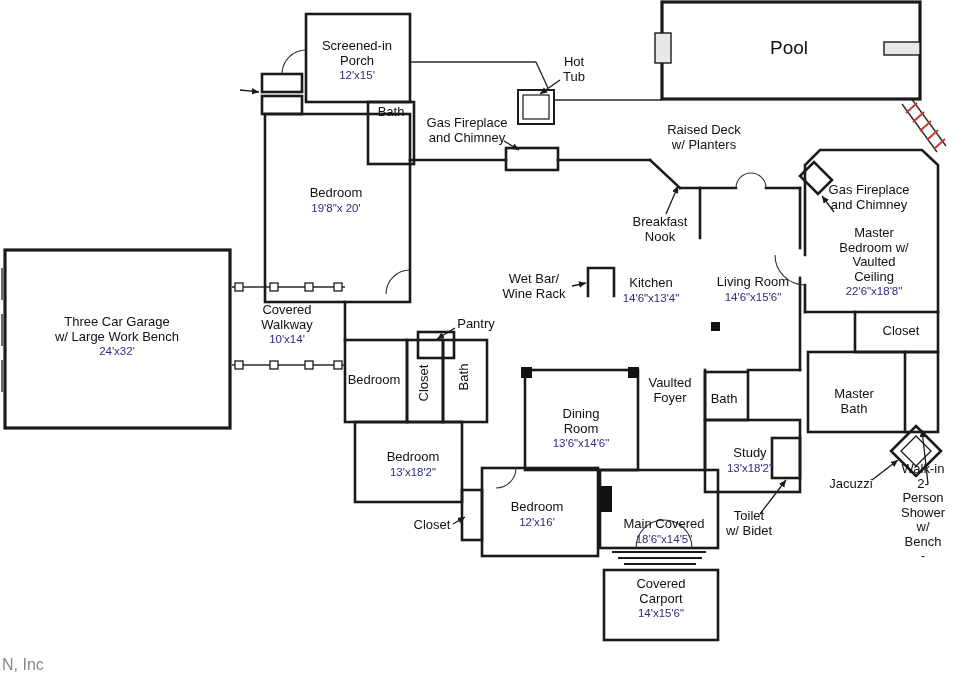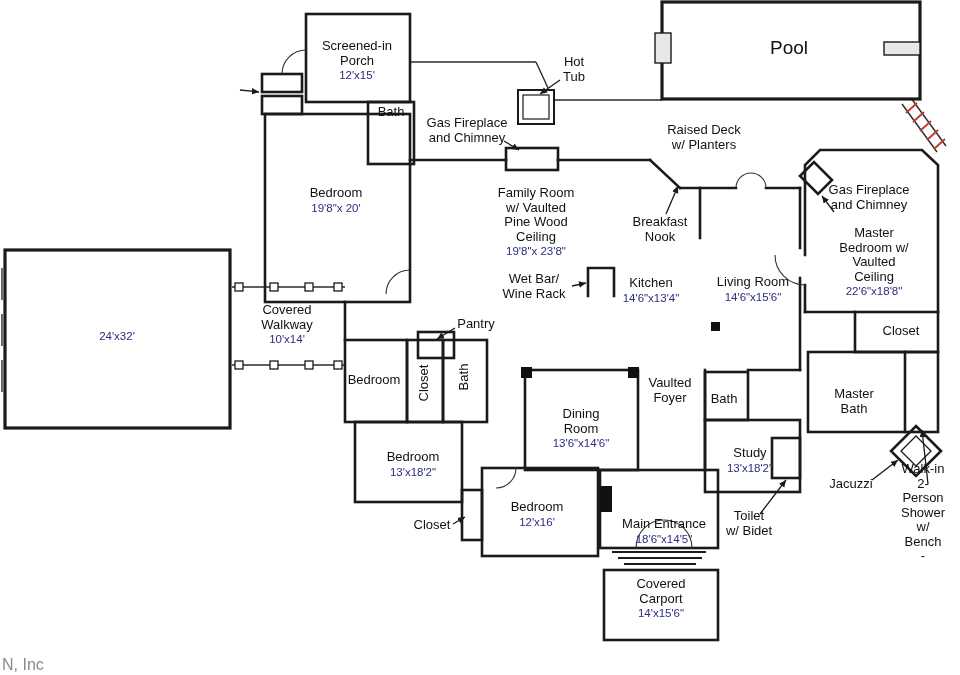--- a/index.html
+++ b/index.html
@@ -183,27 +183,20 @@
   <div class="lbl" style="left:704px;top:138px">
     <span class="nm">Raised Deck
 w/ Planters</span>
   </div>
 
   <div class="lbl" style="left:336px;top:200px">
     <span class="nm">Bedroom</span>
     <span class="dim">19'8"x 20'</span>
   </div>
 
-  <div class="lbl" style="left:536px;top:222px">
-    <span class="nm">Family Room
-w/ Vaulted
-Pine Wood
-Ceiling</span>
-    <span class="dim">19'8"x 23'8"</span>
-  </div>
 
   <div class="lbl" style="left:660px;top:230px">
     <span class="nm">Breakfast
 Nook</span>
   </div>
 
   <div class="lbl" style="left:869px;top:198px">
     <span class="nm">Gas Fireplace
 and Chimney</span>
   </div>
@@ -224,20 +217,22 @@
     <span class="nm">Wet Bar/
 Wine Rack</span>
   </div>
 
   <div class="lbl" style="left:651px;top:290px">
     <span class="nm">Kitchen</span>
     <span class="dim">14'6"x13'4"</span>
   </div>
 
   <div class="lbl" style="left:117px;top:336px">
+    <span class="nm">Three Car Garage
+w/ Large Work Bench</span>
     <span class="dim">24'x32'</span>
   </div>
 
   <div class="lbl" style="left:287px;top:324px">
     <span class="nm">Covered
 Walkway</span>
     <span class="dim">10'x14'</span>
   </div>
 
   <div class="lbl" style="left:476px;top:324px">
@@ -304,21 +299,21 @@
   <div class="lbl" style="left:432px;top:525px">
     <span class="nm">Closet</span>
   </div>
 
   <div class="lbl" style="left:537px;top:514px">
     <span class="nm">Bedroom</span>
     <span class="dim">12'x16'</span>
   </div>
 
   <div class="lbl" style="left:664px;top:531px">
-    <span class="nm">Main Entrance</span>
+    <span class="nm">Main Covered</span>
     <span class="dim">18'6"x14'5"</span>
   </div>
 
   <div class="lbl" style="left:749px;top:524px">
     <span class="nm">Toilet
 w/ Bidet</span>
   </div>
 
   <div class="lbl" style="left:661px;top:598px">
     <span class="nm">Covered

